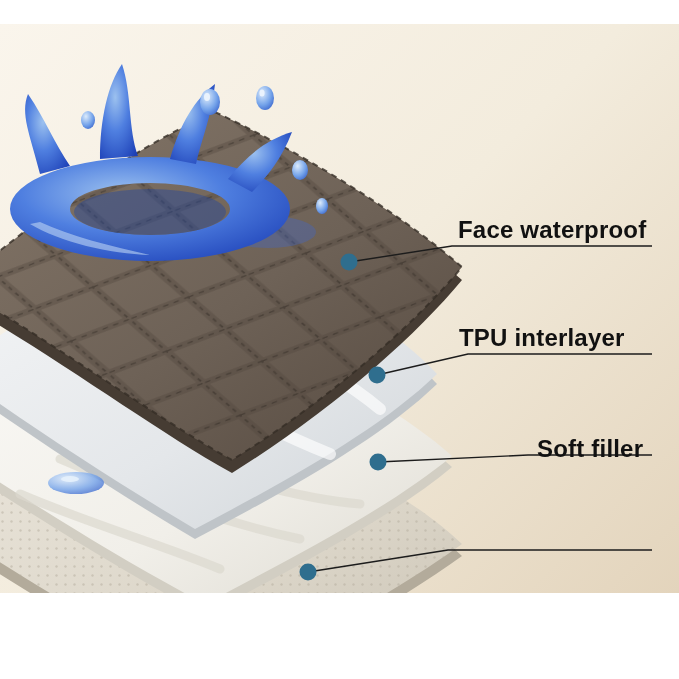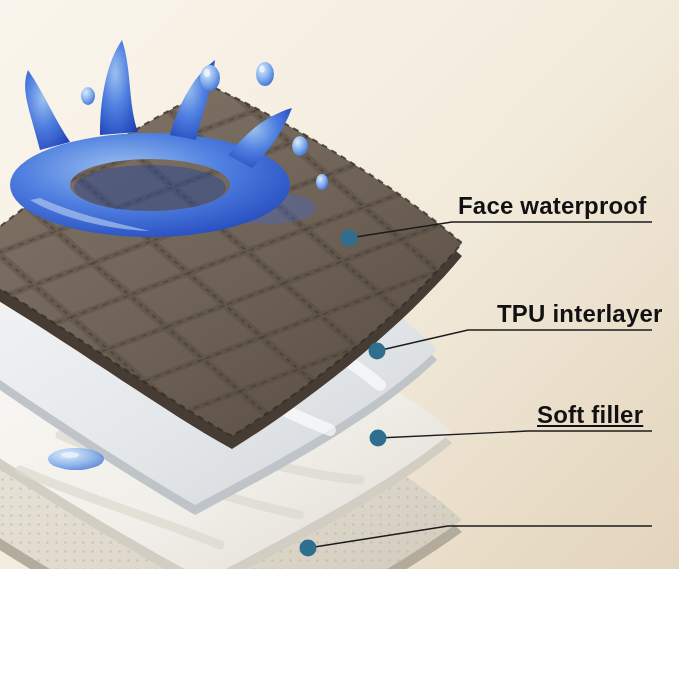--- a/index.html
+++ b/index.html
@@ -4,35 +4,36 @@
 <style>
   html, body { margin: 0; padding: 0; }
   body { font-family: "Liberation Sans", sans-serif; }
 
   .stage {
     position: relative;
     width: 679px;
     height: 569px;
     overflow: hidden;
     background: linear-gradient(135deg, #faf5ec 0%, #f3ecdd 50%, #e3d4bc 100%);
+    margin-top: 24px;
   }
 
   .stage svg { position: absolute; left: 0; top: 0; }
 
   .callout-label {
     position: absolute;
     font-size: 24px;
     font-weight: 600;
     color: #111111;
     letter-spacing: 0.2px;
     white-space: nowrap;
   }
   .callout-label.pos-face   { left: 458px; top: 192px; }
-  .callout-label.pos-tpu    { left: 497px; top: 300px; text-align: center; }
-  .callout-label.pos-filler { left: 537px; top: 401px; text-decoration: underline; }
+  .callout-label.pos-tpu    { left: 459px; top: 300px; text-align: center; }
+  .callout-label.pos-filler { left: 537px; top: 411px; }
   .callout-label.pos-back   { left: 455px; top: 497px; }
 </style>
 </head>
 <body>
 
 <div class="stage">
 
   <svg width="679" height="679" viewBox="0 0 679 679">
     <defs>
       <linearGradient id="gFace" x1="0" y1="0" x2="1" y2="1">

